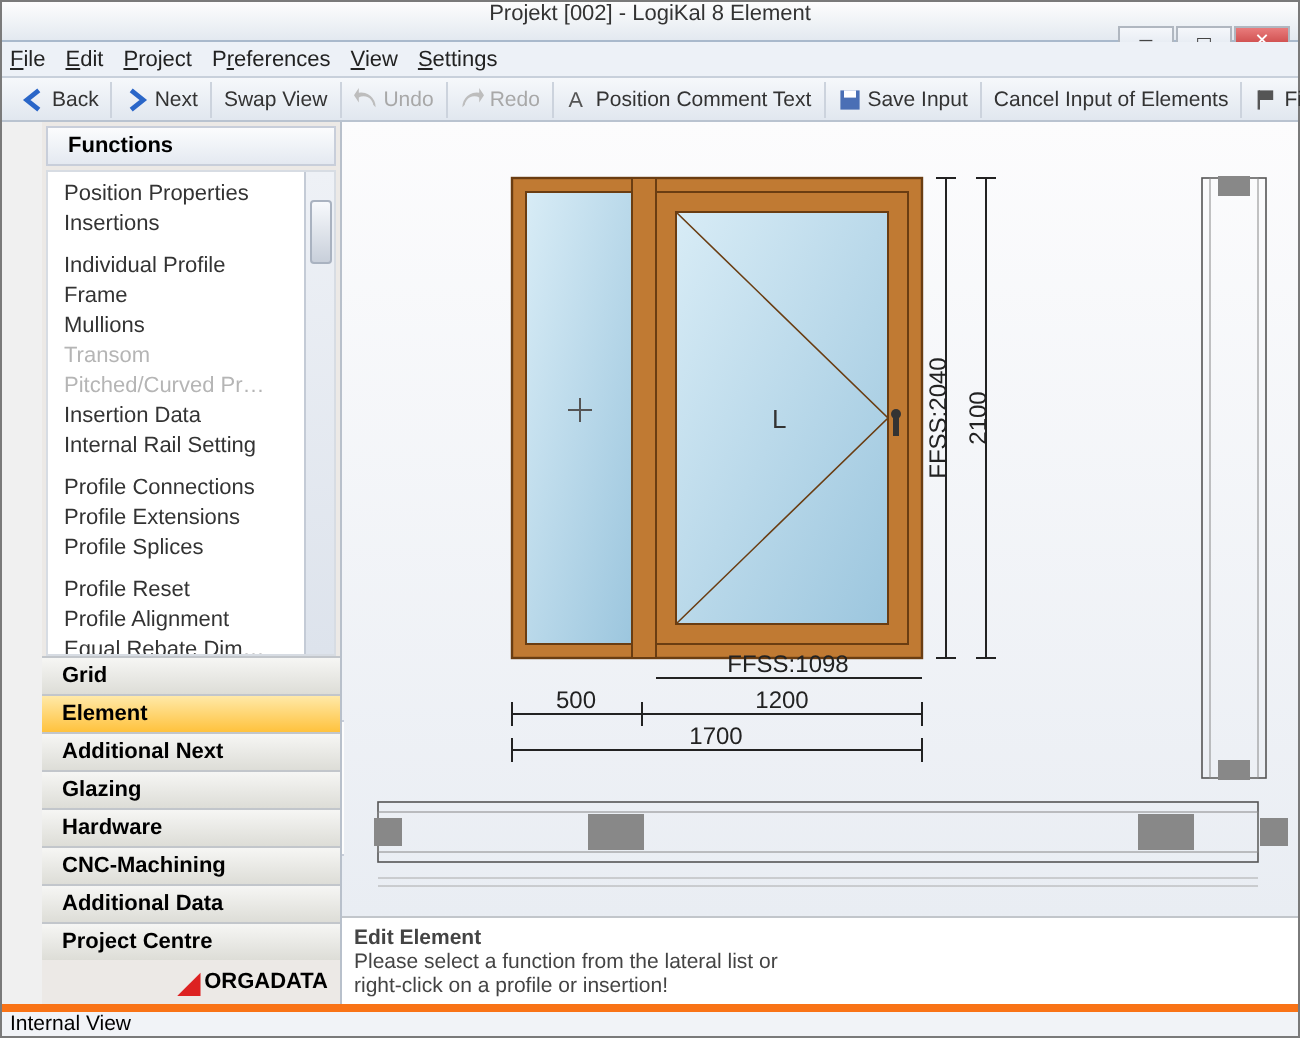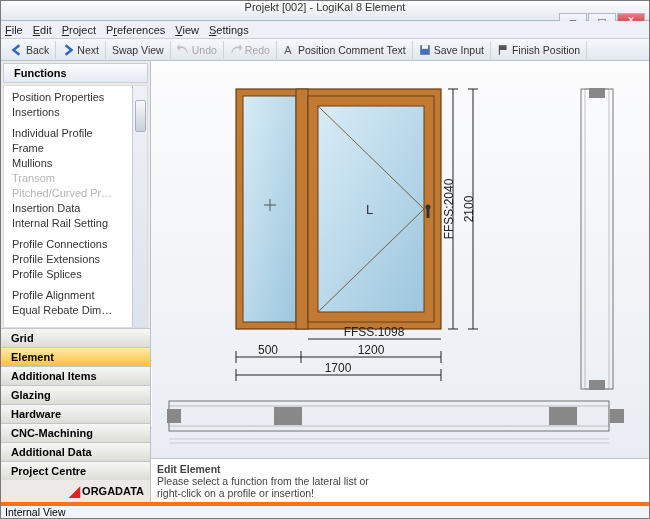--- a/index.html
+++ b/index.html
@@ -9,21 +9,21 @@
   .titlebar .ico { width:14px; height:14px; background:#d44; margin-right:4px; }
   .titlebar .wb { margin-left:auto; display:flex; gap:1px; }
   .titlebar .wb span { width:28px; height:14px; border:1px solid #b0b7c0; background:linear-gradient(#f5f7fb,#dfe6ef); display:flex; align-items:center; justify-content:center; font-size:9px; color:#444; cursor:default; }
   .titlebar .wb .close { background:linear-gradient(#e97c7c,#c13535); color:#fff; }
   .menubar { height:18px; background:#edf1f7; border-bottom:1px solid #c8d0db; display:flex; align-items:center; padding:0 4px; gap:10px; color:#222; }
   .menubar span u{text-decoration:underline;}
   .toolbar { height:22px; background:linear-gradient(#f6f8fb,#e1e7ef); border-bottom:1px solid #b9c3d0; display:flex; align-items:center; padding:0 4px; font-size:10.5px; color:#333; }
   .tb { display:flex; align-items:center; padding:0 6px; height:18px; border-right:1px solid #ccd3dd; cursor:default; white-space:nowrap; gap:3px; }
   .tb svg { width:12px; height:12px; }
   .disabled { color:#a8a8a8; }
-  .body { flex:1; display:flex; min-height:0; }
+  .body { flex:1; display:flex; min-height:0;margin-left:20px; }
   .left { width:150px; display:flex; flex-direction:column; border-right:1px solid #b8c0cb; background:#ece9e6; }
   .fn-head { height:20px; margin:2px; border:1px solid #c8ceda; background:linear-gradient(#fbfcfd,#e4e9f1); font-weight:bold; font-size:11px; display:flex; align-items:center; padding-left:10px; }
   .fn-list { flex:1; overflow:hidden; background:#fff; margin:0 2px; border:1px solid #d7dce3; position:relative; }
   .fn-list .sc { position:absolute; right:0; top:0; width:15px; height:100%; background:linear-gradient(#eef1f6,#dde3ec); border-left:1px solid #c4cbd6; }
   .fn-list .sc::before{content:"";position:absolute;left:2px;top:14px;width:9px;height:30px;background:linear-gradient(#f7f9fc,#c8cfda);border:1px solid #a9b2c0;border-radius:2px;}
   .fn-list ul { list-style:none; padding:3px 16px 3px 8px; font-size:11px; color:#333; margin-right:15px; }
   .fn-list li { padding:1.5px 0; white-space:nowrap; overflow:hidden; text-overflow:ellipsis; cursor:default; }
   .fn-list li.sep { height:6px; }
   .fn-list li.dis { color:#b5b5b5; }
   .accordion { display:flex; flex-direction:column; }
@@ -97,20 +97,23 @@
         <span>Position Comment Text</span>
       </div>
     <div class="tb">
         <svg viewBox="0 0 10 10">
           <rect x="1" y="1" width="8" height="8" fill="#4a6fb5"></rect>
           <rect x="2.5" y="1" width="5" height="3" fill="#fff"></rect>
         </svg>
         <span>Save Input</span>
       </div>
     <div class="tb">
+        <span>Cancel Input of Elements</span>
+      </div>
+    <div class="tb">
         <svg viewBox="0 0 10 10">
           <rect x="2" y="1" width="6" height="4" fill="#555"></rect>
           <line x1="2" y1="1" x2="2" y2="9" stroke="#555"></line>
         </svg>
         <span>Finish Position</span>
       </div>
   </div>
 
   <div class="body">
     <div class="left">
@@ -126,28 +129,29 @@
             <li>Mullions</li>
             <li class="dis">Transom</li>
             <li class="dis">Pitched/Curved Profiles</li>
             <li>Insertion Data</li>
             <li>Internal Rail Setting</li>
             <li class="sep"></li>
             <li>Profile Connections</li>
             <li>Profile Extensions</li>
             <li>Profile Splices</li>
             <li class="sep"></li>
+            <li>Profile Reset</li>
             <li>Profile Alignment</li>
             <li>Equal Rebate Dimension in Width</li>
           </ul>
       </div>
       <div class="accordion" id="accordion">
           <div class="acc">Grid</div>
           <div class="acc sel">Element</div>
-          <div class="acc">Additional Items</div>
+          <div class="acc">Additional Next</div>
           <div class="acc">Glazing</div>
           <div class="acc">Hardware</div>
           <div class="acc">CNC-Machining</div>
           <div class="acc">Additional Data</div>
           <div class="acc">Project Centre</div>
         </div>
       <div class="brandrow">
           <span class="arrow">◢</span>
           <span>ORGADATA</span>
         </div>

